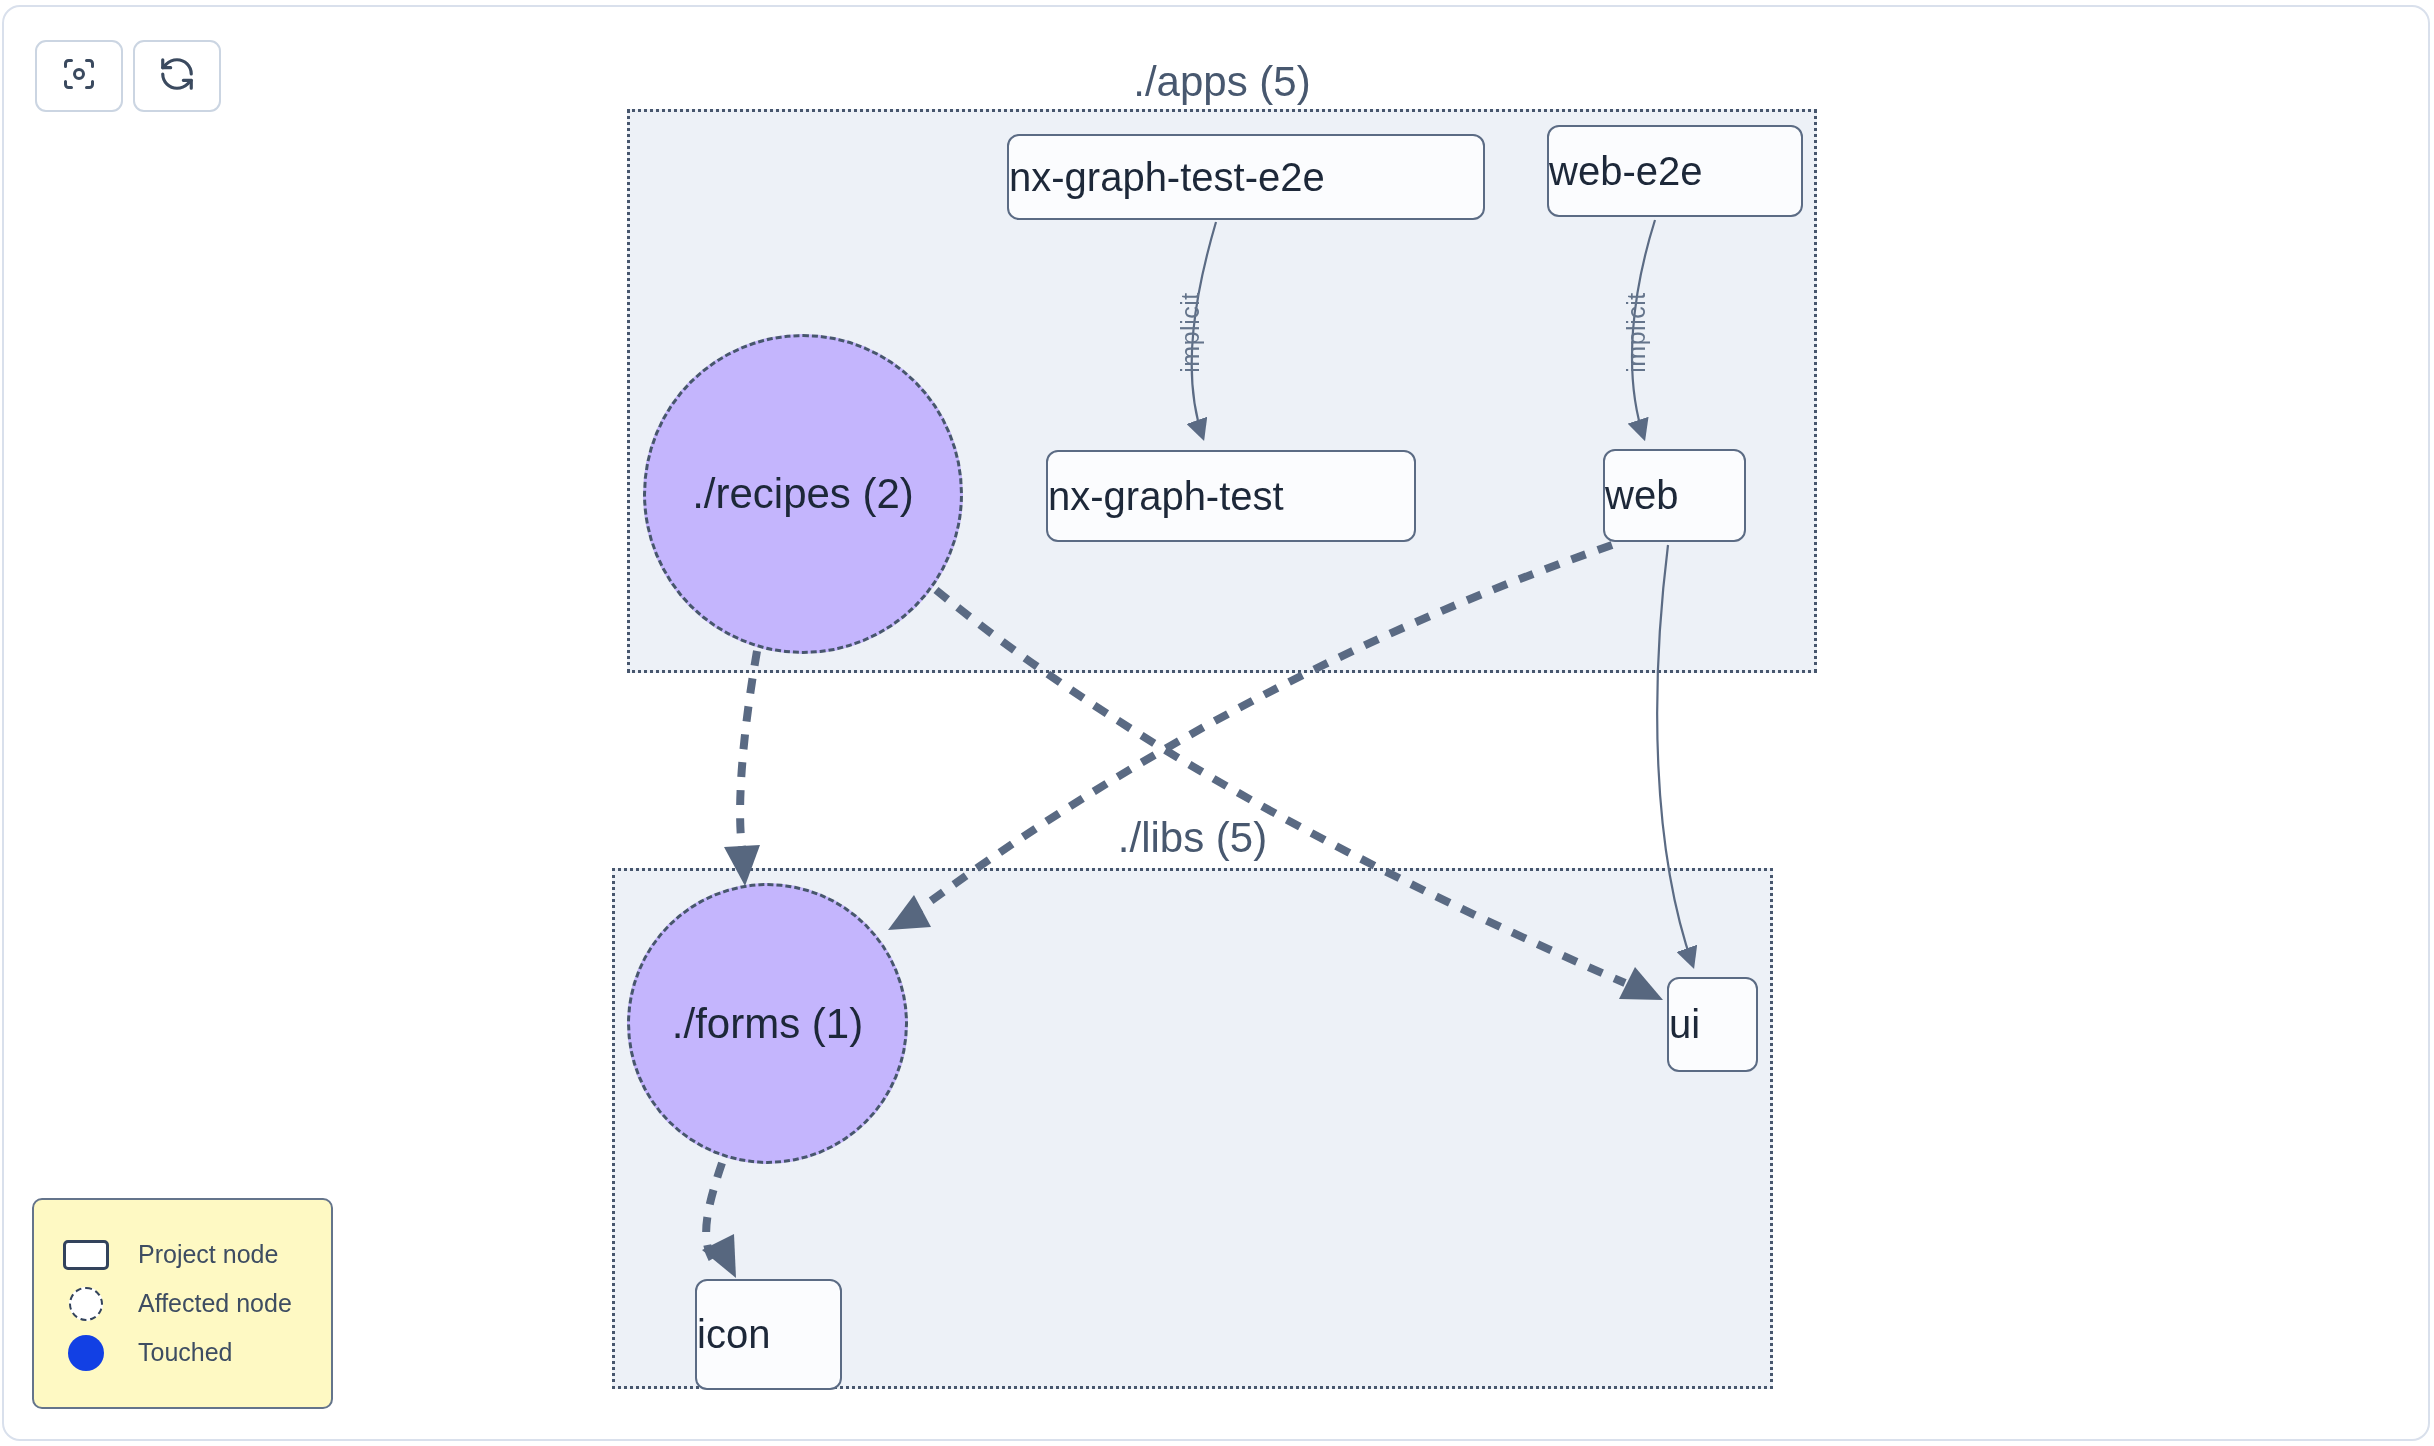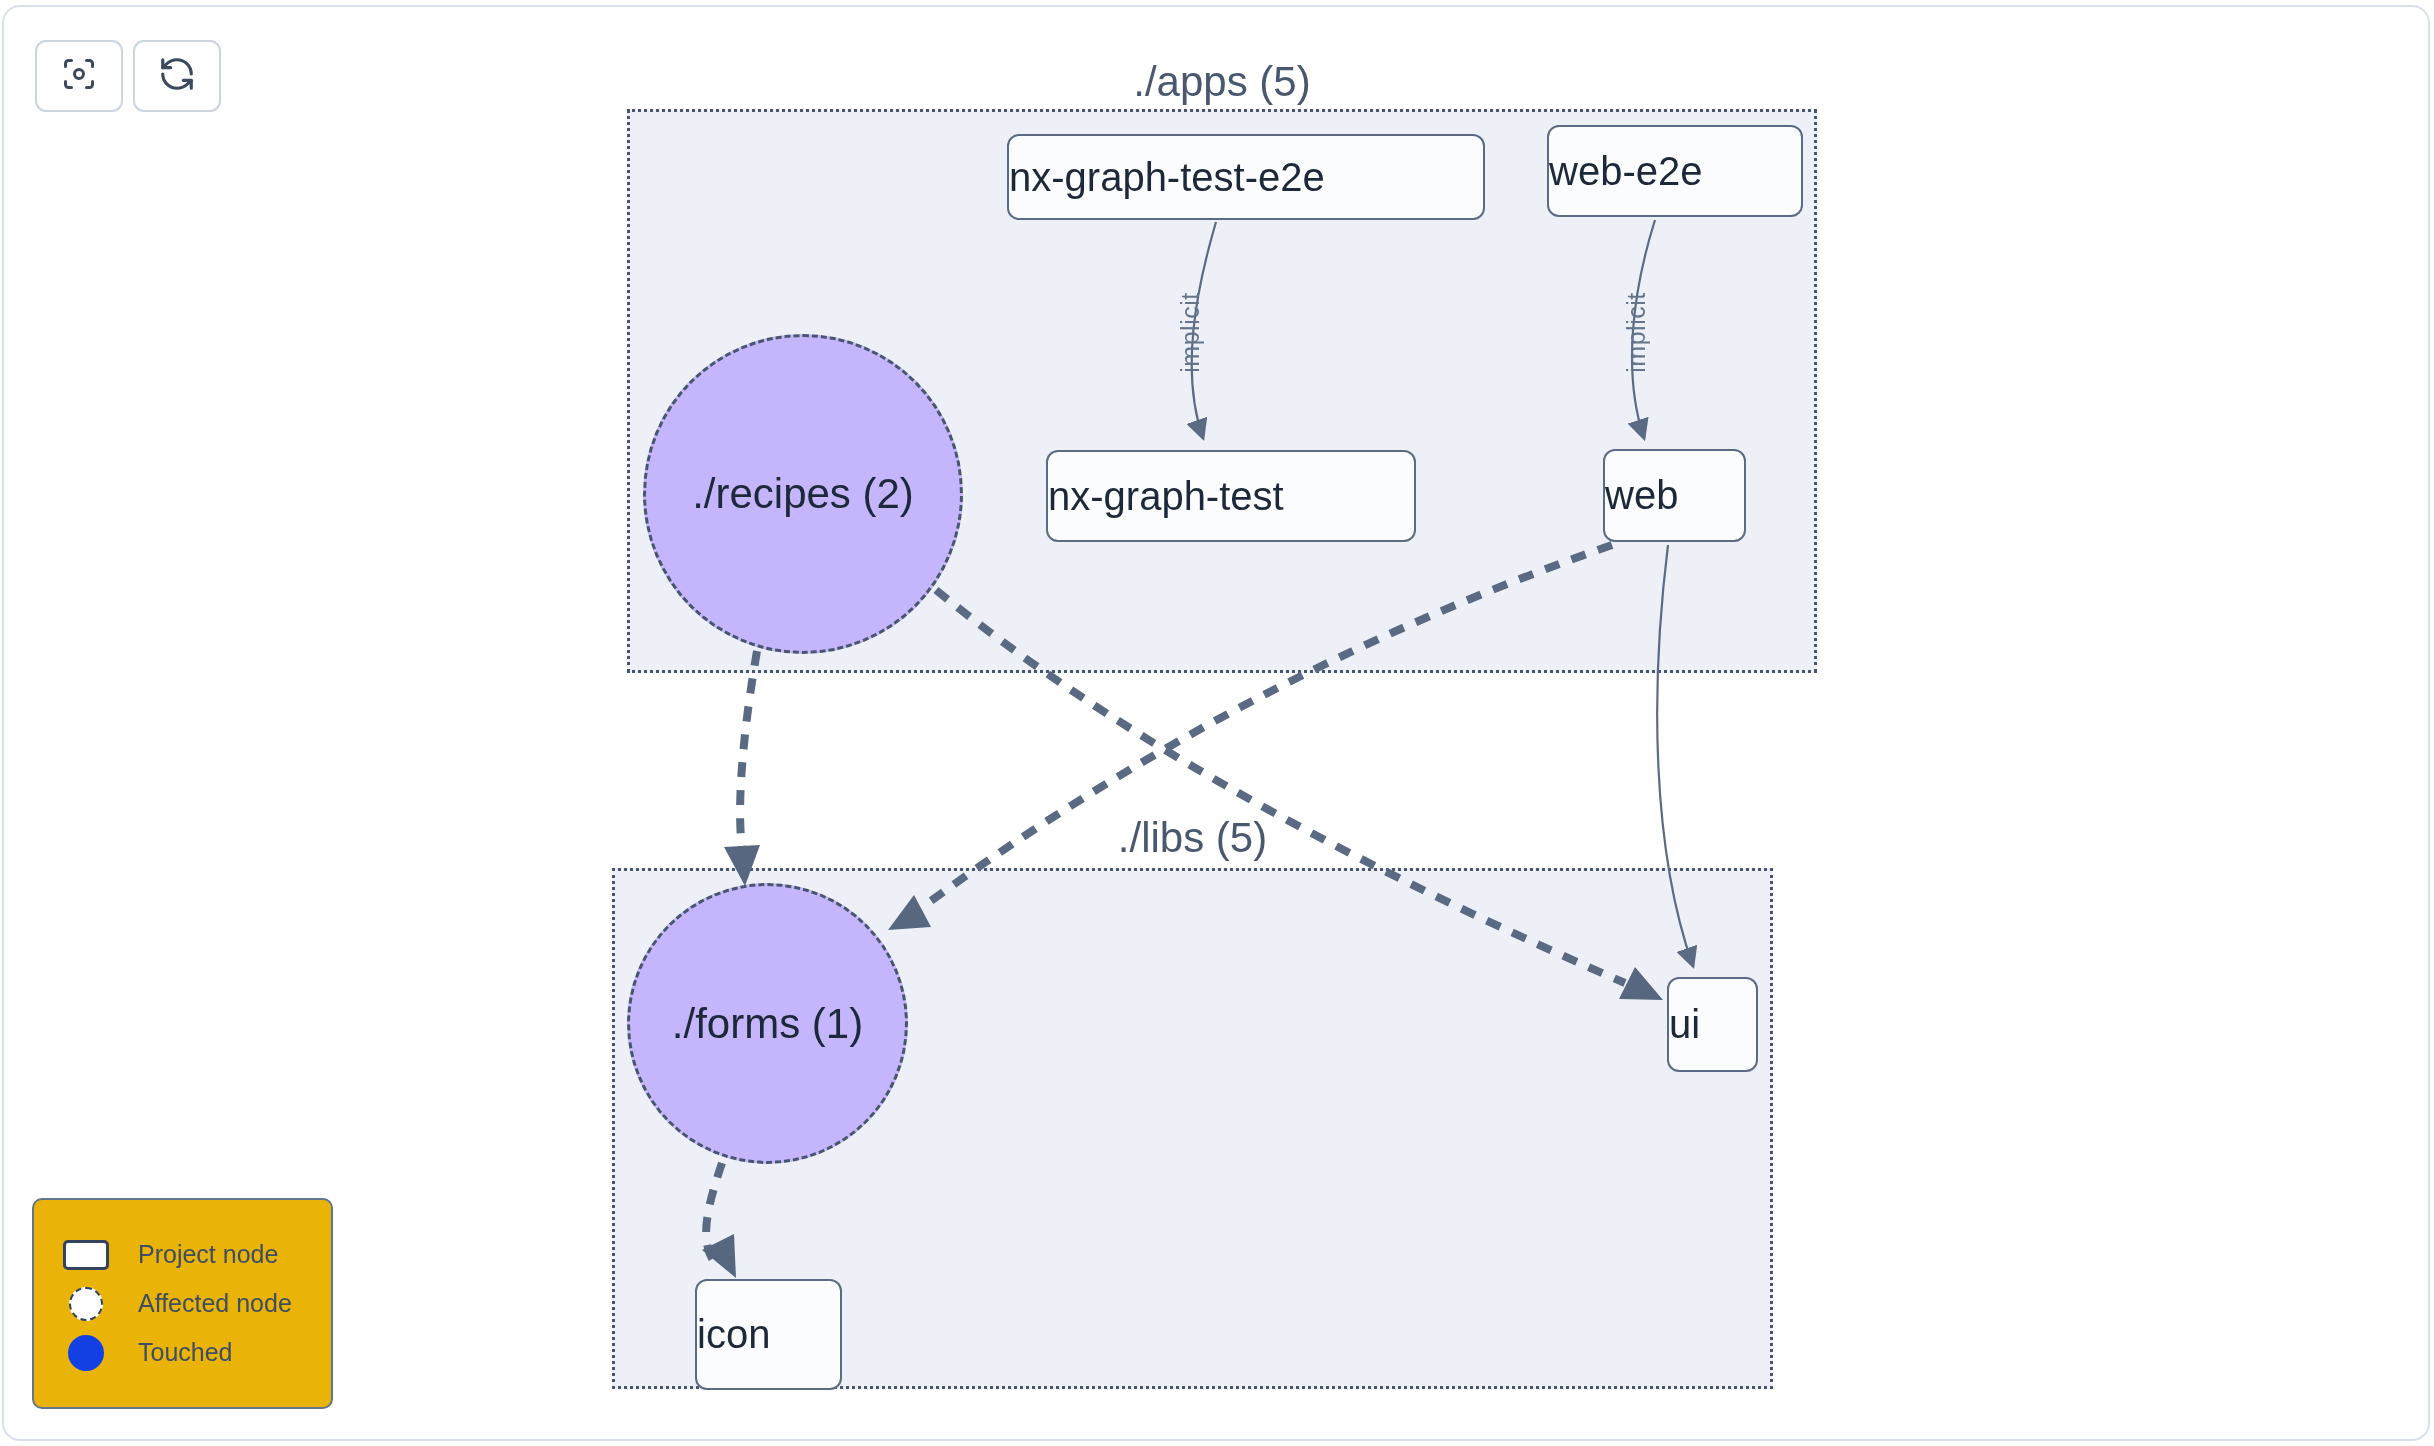--- a/index.html
+++ b/index.html
@@ -31,21 +31,21 @@
     position:absolute;background:#fbfcfe;border:2px solid #5b6b84;border-radius:12px;
     display:flex;align-items:center;z-index:4;box-sizing:border-box;
     font-size:40px;color:#1d2839;cursor:pointer;
   }
   #edges{position:absolute;left:0;top:0;z-index:3;}
   .edge-label{
     position:absolute;z-index:4;width:140px;text-align:center;
     font-size:25px;color:#64748b;transform:rotate(-90deg);letter-spacing:0.5px;
   }
   .legend{
-    position:absolute;left:32px;top:1198px;width:301px;height:211px;background:#eab308;
+    position:absolute;left:32px;top:1198px;width:301px;height:211px;background:#fef9c3;
     border:2px solid #64748b;border-radius:10px;z-index:6;box-sizing:border-box;
     display:flex;flex-direction:column;justify-content:center;padding:6px 0;
   }
   .legend-row{display:flex;align-items:center;height:49px;}
   .legend-swatch{width:104px;display:flex;align-items:center;justify-content:center;flex:0 0 104px;}
   .legend-label{font-size:25px;color:#3e4d62;}
   .sw-project{width:46px;height:30px;border:3px solid #33435c;border-radius:5px;background:#fff;box-sizing:border-box;}
   .sw-composite{width:34px;height:34px;border:2px dashed #33435c;border-radius:50%;box-sizing:border-box;background:#fff;}
   .sw-affected{width:34px;height:34px;border:2px dotted #d8dee8;border-radius:50%;box-sizing:border-box;background:#edf1f6;}
   .sw-touched{width:36px;height:36px;border-radius:50%;background:#1240e4;}

